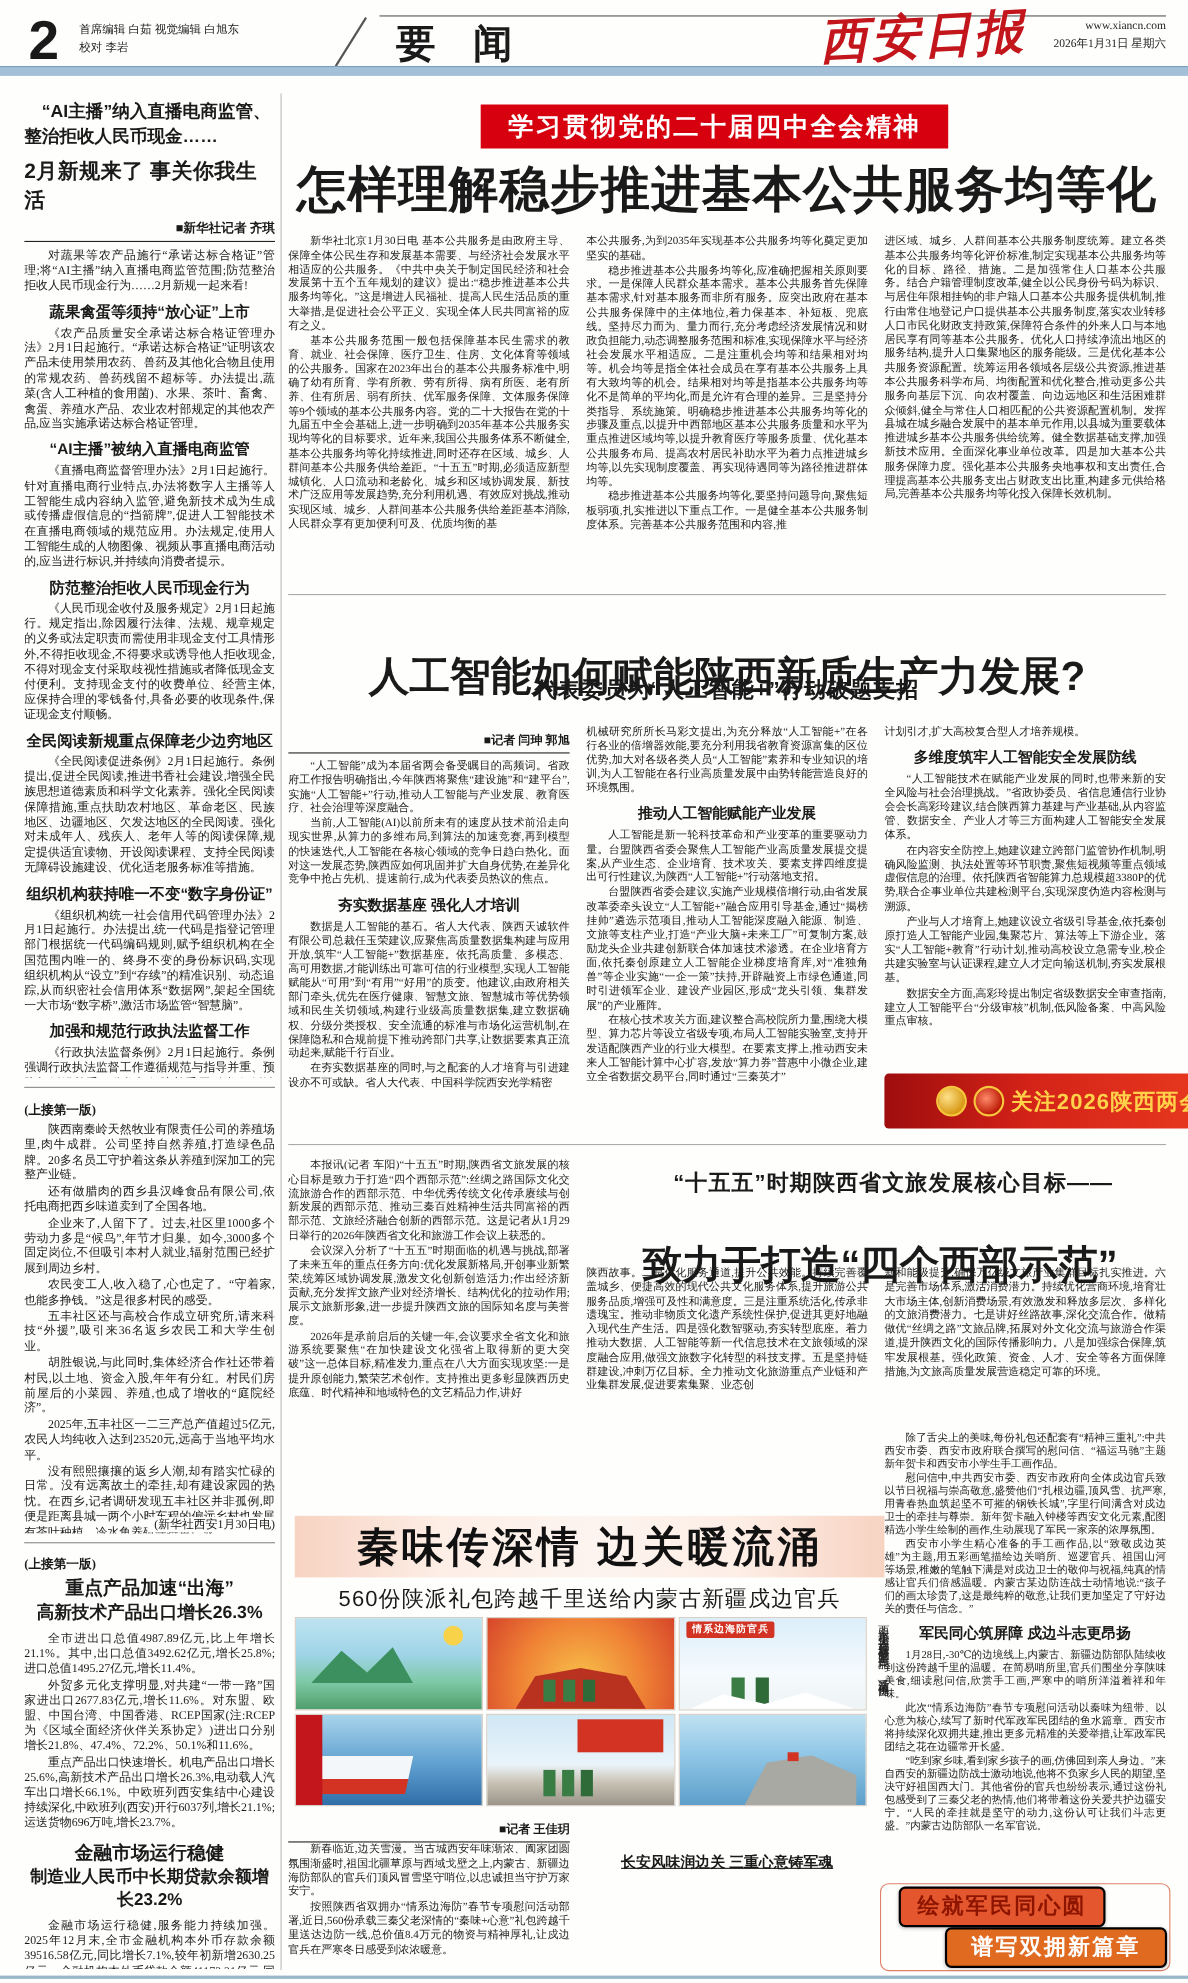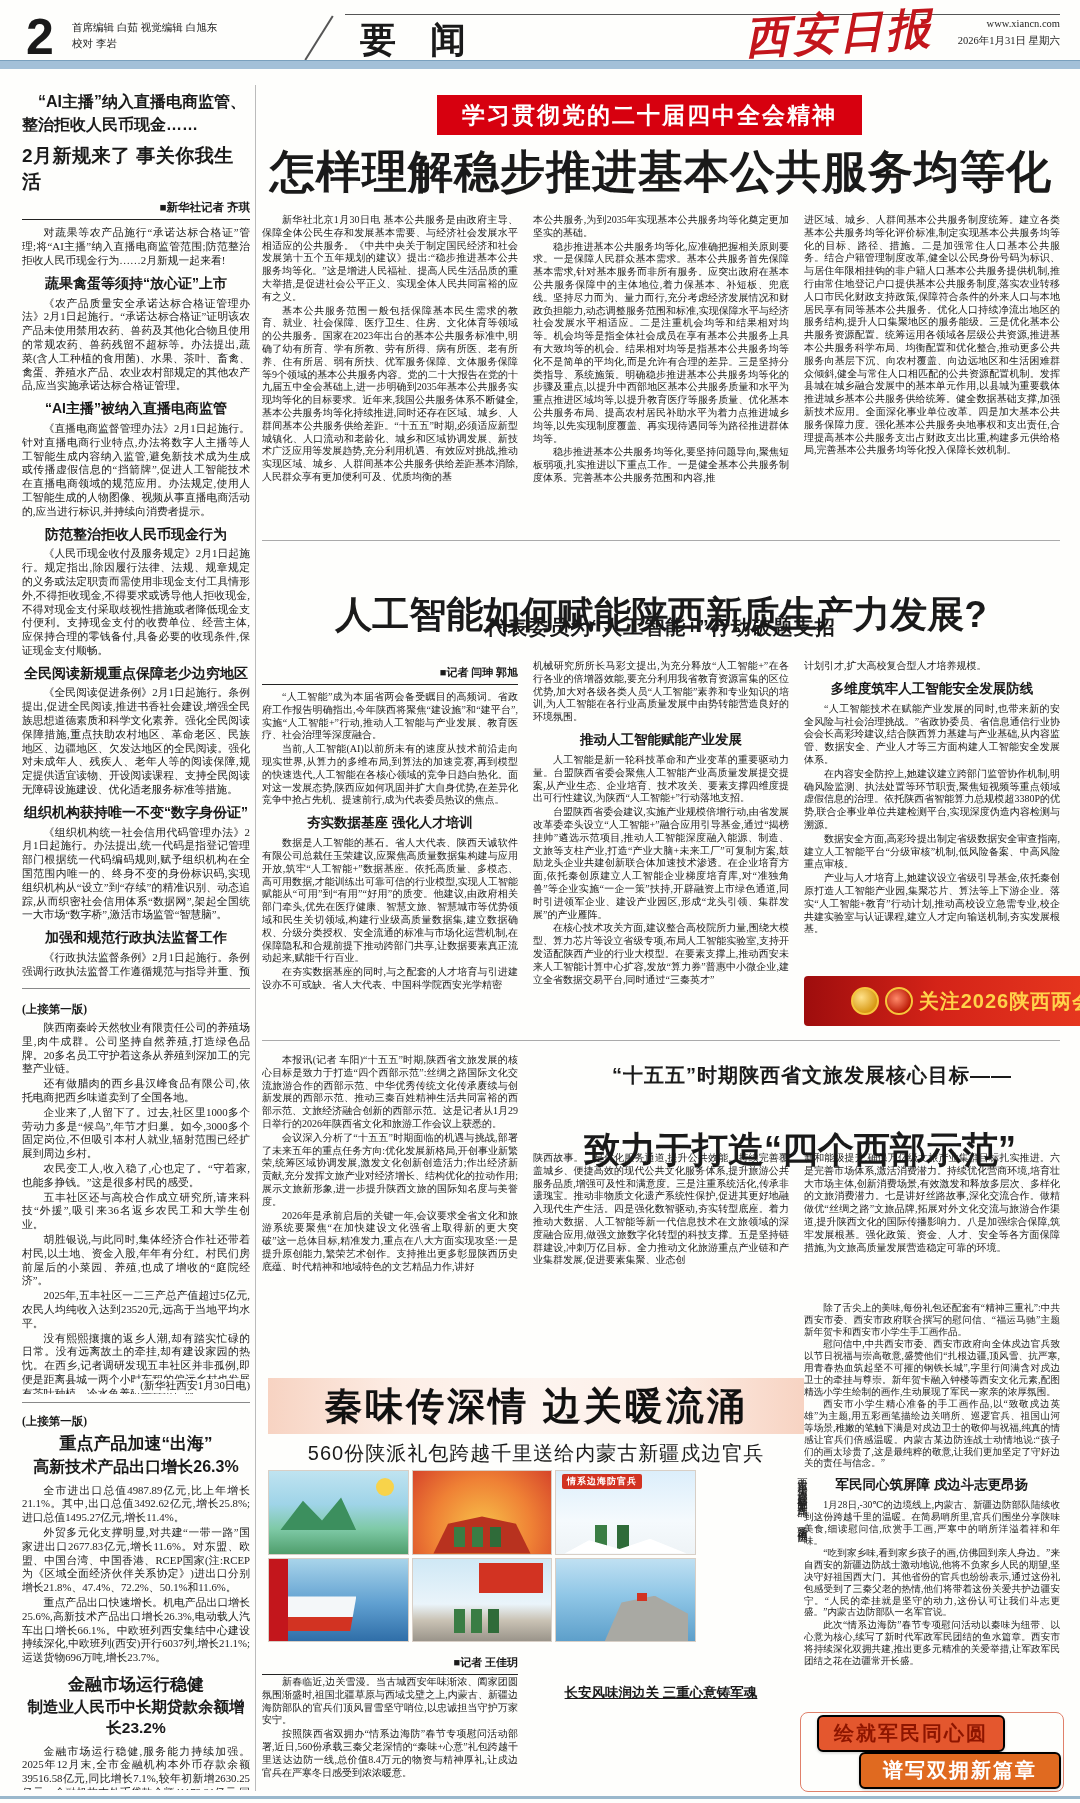--- a/index.html
+++ b/index.html
@@ -212,22 +212,22 @@
       </div>
   </div>
   <div class="abs" style="left:804px;top:660px;width:256px;height:372px;overflow:hidden;">
     <div class="body cont">
         <p>计划引才,扩大高校复合型人才培养规模。</p>
       </div>
     <div class="subhead-sm">多维度筑牢人工智能安全发展防线</div>
     <div class="body">
         <p>“人工智能技术在赋能产业发展的同时,也带来新的安全风险与社会治理挑战。”省政协委员、省信息通信行业协会会长高彩玲建议,结合陕西算力基建与产业基础,从内容监管、数据安全、产业人才等三方面构建人工智能安全发展体系。</p>
         <p>在内容安全防控上,她建议建立跨部门监管协作机制,明确风险监测、执法处置等环节职责,聚焦短视频等重点领域虚假信息的治理。依托陕西省智能算力总规模超3380P的优势,联合企事业单位共建检测平台,实现深度伪造内容检测与溯源。</p>
+        <p>产业与人才培育上,她建议设立省级引导基金,依托秦创原打造人工智能产业园,集聚芯片、算法等上下游企业。落实“人工智能+教育”行动计划,推动高校设立急需专业,校企共建实验室与认证课程,建立人才定向输送机制,夯实发展根基。</p>
         <p>数据安全方面,高彩玲提出制定省级数据安全审查指南,建立人工智能平台“分级审核”机制,低风险备案、中高风险重点审核。</p>
-        <p>产业与人才培育上,她建议设立省级引导基金,依托秦创原打造人工智能产业园,集聚芯片、算法等上下游企业。落实“人工智能+教育”行动计划,推动高校设立急需专业,校企共建实验室与认证课程,建立人才定向输送机制,夯实发展根基。</p>
       </div>
   </div>
   <div class="abs lh-banner" style="left:804px;top:976px;width:256px;height:50px;">
     <span class="emblem gold"></span>
     <span class="emblem red"></span>
     <span>关注2026陕西两会</span>
   </div>
 
   <div class="abs grayline" style="left:262px;top:1040px;width:798px;"></div>
 
@@ -244,21 +244,21 @@
     </div>
   <div class="abs body cont" style="left:804px;top:1152px;width:256px;height:145px;">
       <p>新和能级提升,确保万亿级文旅产业集群目标扎实推进。六是完善市场体系,激活消费潜力。持续优化营商环境,培育壮大市场主体,创新消费场景,有效激发和释放多层次、多样化的文旅消费潜力。七是讲好丝路故事,深化交流合作。做精做优“丝绸之路”文旅品牌,拓展对外文化交流与旅游合作渠道,提升陕西文化的国际传播影响力。八是加强综合保障,筑牢发展根基。强化政策、资金、人才、安全等各方面保障措施,为文旅高质量发展营造稳定可靠的环境。</p>
     </div>
 
   <div class="abs pinkbox" style="left:268px;top:1378px;width:536px;height:56px;">
     <span class="qin-title">秦味传深情 边关暖流涌</span>
   </div>
   <div class="abs qin-deck" style="left:268px;top:1440px;width:536px;">560份陕派礼包跨越千里送给内蒙古新疆戍边官兵</div>
 
-  <div class="abs grid" style="left:268px;top:1470px;width:428px;height:172px;">
+  <div class="abs grid" style="left:268px;top:1470px;width:520px;height:172px;">
     <div class="panel d1"></div>
     <div class="panel d2"></div>
     <div class="panel d3">
       <span class="p3label">情系边海防官兵</span>
     </div>
     <div class="panel d4"></div>
     <div class="panel d5"></div>
     <div class="panel d6"></div>
   </div>
   <div class="abs vcap" style="left:794px;top:1470px;height:200px;">西安市小学生为戍边官兵精心准备的手工画作品。(受访单位供图)</div>
@@ -274,22 +274,22 @@
 
   <div class="abs" style="left:804px;top:1302px;width:256px;height:410px;overflow:hidden;">
     <div class="body smallbody">
         <p>除了舌尖上的美味,每份礼包还配套有“精神三重礼”:中共西安市委、西安市政府联合撰写的慰问信、“福运马驰”主题新年贺卡和西安市小学生手工画作品。</p>
         <p>慰问信中,中共西安市委、西安市政府向全体戍边官兵致以节日祝福与崇高敬意,盛赞他们“扎根边疆,顶风雪、抗严寒,用青春热血筑起坚不可摧的钢铁长城”,字里行间满含对戍边卫士的牵挂与尊崇。新年贺卡融入钟楼等西安文化元素,配图精选小学生绘制的画作,生动展现了军民一家亲的浓厚氛围。</p>
         <p>西安市小学生精心准备的手工画作品,以“致敬戍边英雄”为主题,用五彩画笔描绘边关哨所、巡逻官兵、祖国山河等场景,稚嫩的笔触下满是对戍边卫士的敬仰与祝福,纯真的情感让官兵们倍感温暖。内蒙古某边防连战士动情地说:“孩子们的画太珍贵了,这是最纯粹的敬意,让我们更加坚定了守好边关的责任与信念。”</p>
       </div>
     <div class="subhead-sm">军民同心筑屏障 戍边斗志更昂扬</div>
     <div class="body smallbody">
         <p>1月28日,-30℃的边境线上,内蒙古、新疆边防部队陆续收到这份跨越千里的温暖。在简易哨所里,官兵们围坐分享陕味美食,细读慰问信,欣赏手工画,严寒中的哨所洋溢着祥和年味。</p>
+        <p>此次“情系边海防”春节专项慰问活动以秦味为纽带、以心意为核心,续写了新时代军政军民团结的鱼水篇章。西安市将持续深化双拥共建,推出更多元精准的关爱举措,让军政军民团结之花在边疆常开长盛。</p>
         <p>“吃到家乡味,看到家乡孩子的画,仿佛回到亲人身边。”来自西安的新疆边防战士激动地说,他将不负家乡人民的期望,坚决守好祖国西大门。其他省份的官兵也纷纷表示,通过这份礼包感受到了三秦父老的热情,他们将带着这份关爱共护边疆安宁。“人民的牵挂就是坚守的动力,这份认可让我们斗志更盛。”内蒙古边防部队一名军官说。</p>
-        <p>此次“情系边海防”春节专项慰问活动以秦味为纽带、以心意为核心,续写了新时代军政军民团结的鱼水篇章。西安市将持续深化双拥共建,推出更多元精准的关爱举措,让军政军民团结之花在边疆常开长盛。</p>
       </div>
   </div>
 
   <div class="abs badgewrap" style="left:800px;top:1712px;width:262px;height:78px;">
     <div class="badge b1" style="left:16px;top:2px;width:184px;height:33px;">绘就军民同心圆</div>
     <div class="badge b2" style="left:58px;top:39px;width:198px;height:33px;">谱写双拥新篇章</div>
   </div>
 
   <div class="abs bottomline" style="left:0;top:1796px;width:1080px;"></div>
 </div>

